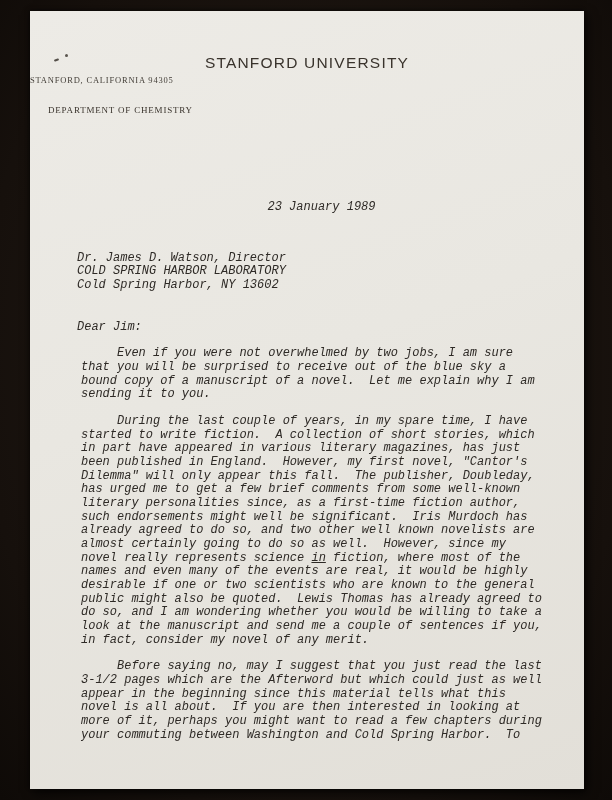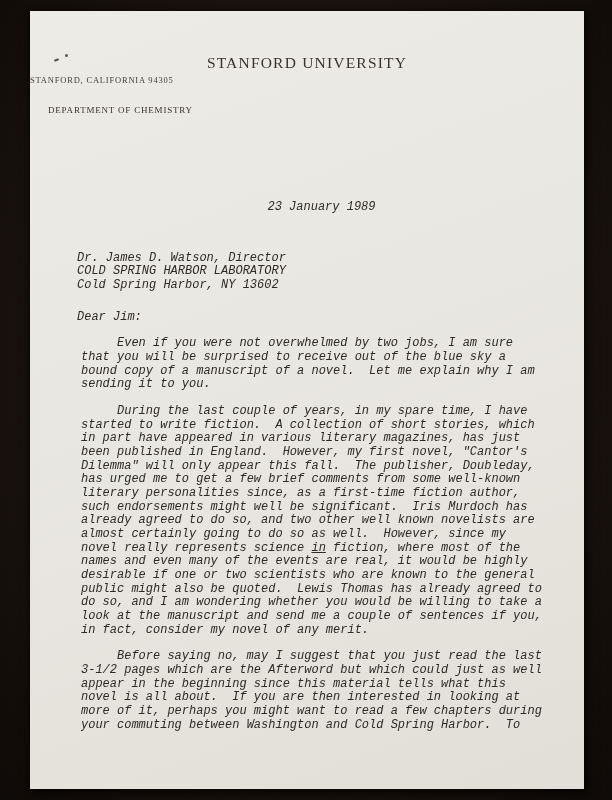--- a/index.html
+++ b/index.html
@@ -55,21 +55,21 @@
     height: 3px;
     background: #5a554e;
     border-radius: 50%;
   }
   .letterhead {
     padding-top: 43px;
     color: #3a342e;
   }
   .lh-university {
     text-align: center;
-    font-family: Liberation Serif, serif;
+    font-family: Liberation Sans, sans-serif;
     font-size: 15.5px;
     letter-spacing: 1.2px;
     color: #39332c;
   }
   .lh-address {
     text-align: left;
     font-family: "Liberation Serif", "DejaVu Serif", serif;
     font-size: 8.5px;
     letter-spacing: 0.8px;
     margin-top: 3px;
@@ -96,21 +96,21 @@
     margin-left: 17px;
     text-align: center;
   }
   .recipient {
     margin-top: 37px;
   }
   .recipient div {
     white-space: pre;
   }
   .salutation {
-    margin-top: 18px;
+    margin-top: 28px;
   }
   .paragraphs .para {
     margin: 13px 0 0 4px;
     text-indent: 36px;
     white-space: pre-wrap;
   }
   .para .u {
     text-decoration: underline;
   }
   .continued {

